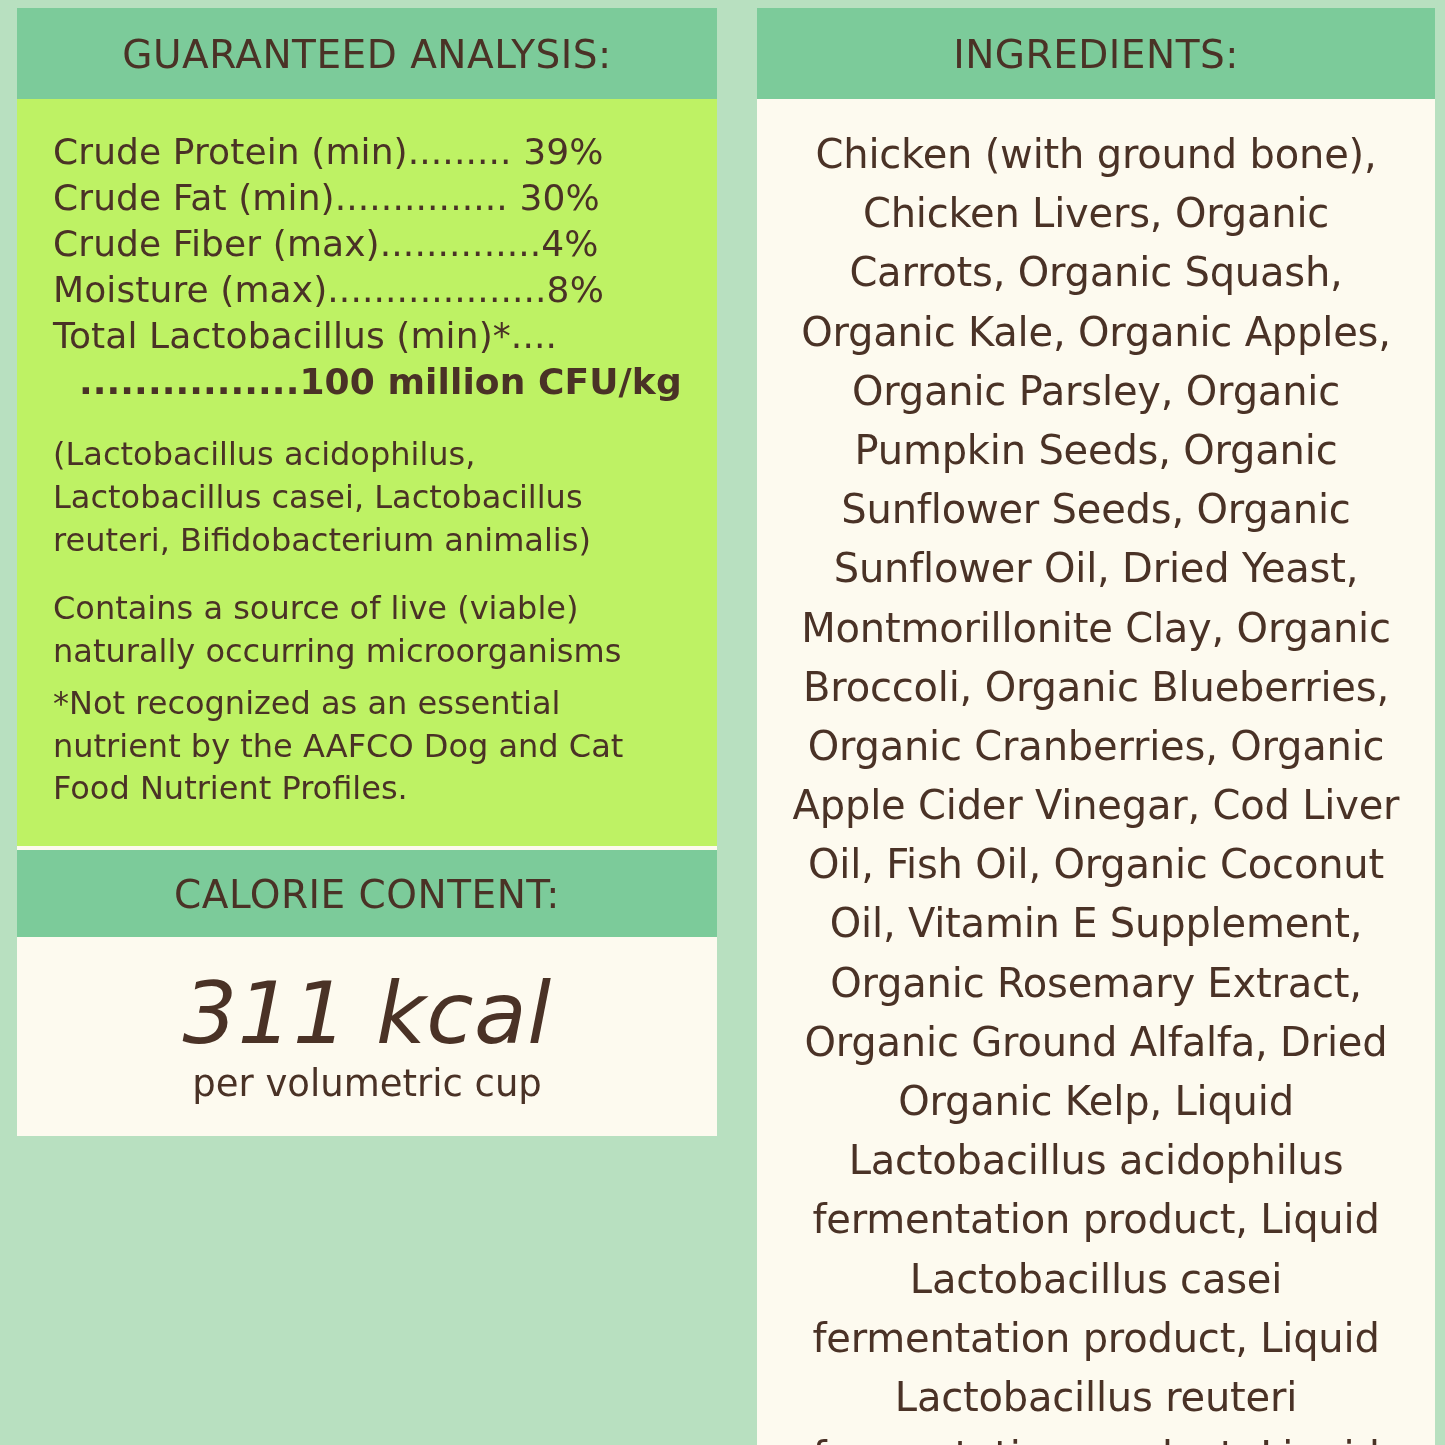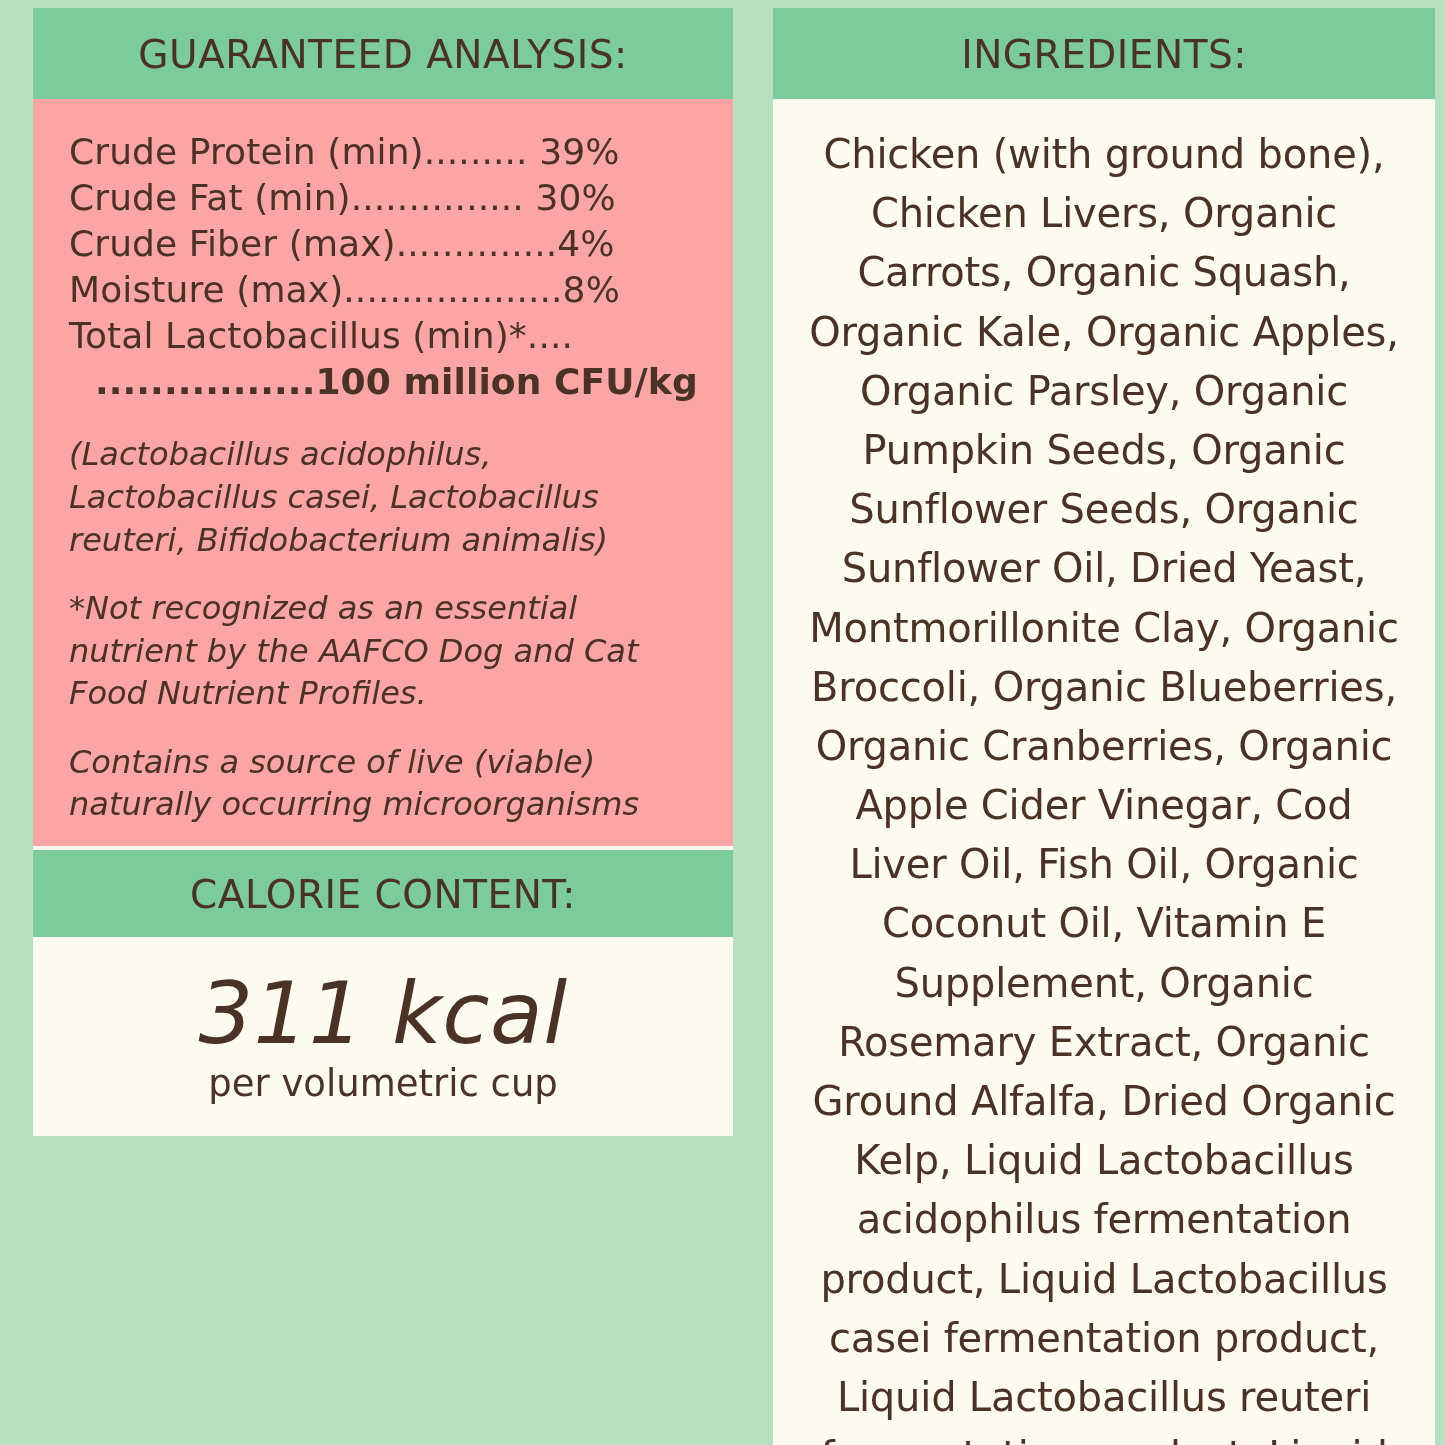--- a/index.html
+++ b/index.html
@@ -13,21 +13,21 @@
     font-family: "DejaVu Sans", sans-serif;
     color: #4a3226;
     overflow: hidden;
   }
   .page {
     width: 1445px;
     height: 1057px;
     box-sizing: border-box;
     display: flex;
     gap: 20px;
-    padding: 8px 10px 12px 25px;
+    padding: 8px 10px 12px 9px;
     background: #b8e0c0;
     border-radius: 15px;
   }
   .col {
     display: flex;
     flex-direction: column;
     background: #fdfaef;
   }
   .col-left {
     width: 700px;
@@ -41,42 +41,41 @@
     background: #7ccb9a;
     color: #4a3226;
     text-align: center;
     font-size: 39px;
     letter-spacing: 0.5px;
     padding: 22px 0 20px 0;
     font-weight: 400;
   }
   .band-ga { padding: 24px 0 22px 0; }
   .panel {
-    background: #fca5a5;
+    background: #bef264;
     padding: 30px 36px 10px 36px;
     flex: 0 0 auto;
   }
   .ga-line {
     font-size: 36px;
     line-height: 1.28;
     white-space: nowrap;
     letter-spacing: 0.1px;
   }
   .ga-line.indent {
     padding-left: 26px;
     font-weight: bold;
   }
   .ga-list {
     margin-bottom: 28px;
   }
   .para {
     font-size: 32px;
     line-height: 1.33;
     margin: 0 0 26px 0;
-    font-style: italic;
   }
   .para-last { margin-bottom: 10px; }
   .spacer-left {
     background: #fdfaef;
     flex: 1 1 auto;
     min-height: 4px;
   }
   .calorie-body {
     background: #fdfaef;
     text-align: center;
@@ -121,22 +120,22 @@
     <div class="panel">
       <div class="ga-list">
         <div class="ga-line">Crude Protein (min)......... 39%</div>
         <div class="ga-line">Crude Fat (min)............... 30%</div>
         <div class="ga-line">Crude Fiber (max)..............4%</div>
         <div class="ga-line">Moisture (max)...................8%</div>
         <div class="ga-line">Total Lactobacillus (min)*....</div>
         <div class="ga-line indent">................100 million CFU/kg</div>
       </div>
       <p class="para">(Lactobacillus acidophilus, Lactobacillus casei, Lactobacillus reuteri, Bifidobacterium animalis)</p>
+      <p class="para para-last">Contains a source of live (viable) naturally occurring microorganisms</p>
       <p class="para">*Not recognized as an essential nutrient by the AAFCO Dog and Cat Food Nutrient Profiles.</p>
-      <p class="para para-last">Contains a source of live (viable) naturally occurring microorganisms</p>
     </div>
     <div class="spacer-left"></div>
     <div class="band">CALORIE CONTENT:</div>
     <div class="calorie-body">
       <div class="cal-big">311 kcal</div>
       <div class="cal-sub">per volumetric cup</div>
     </div>
   </div>
 
   <div class="col col-right">

